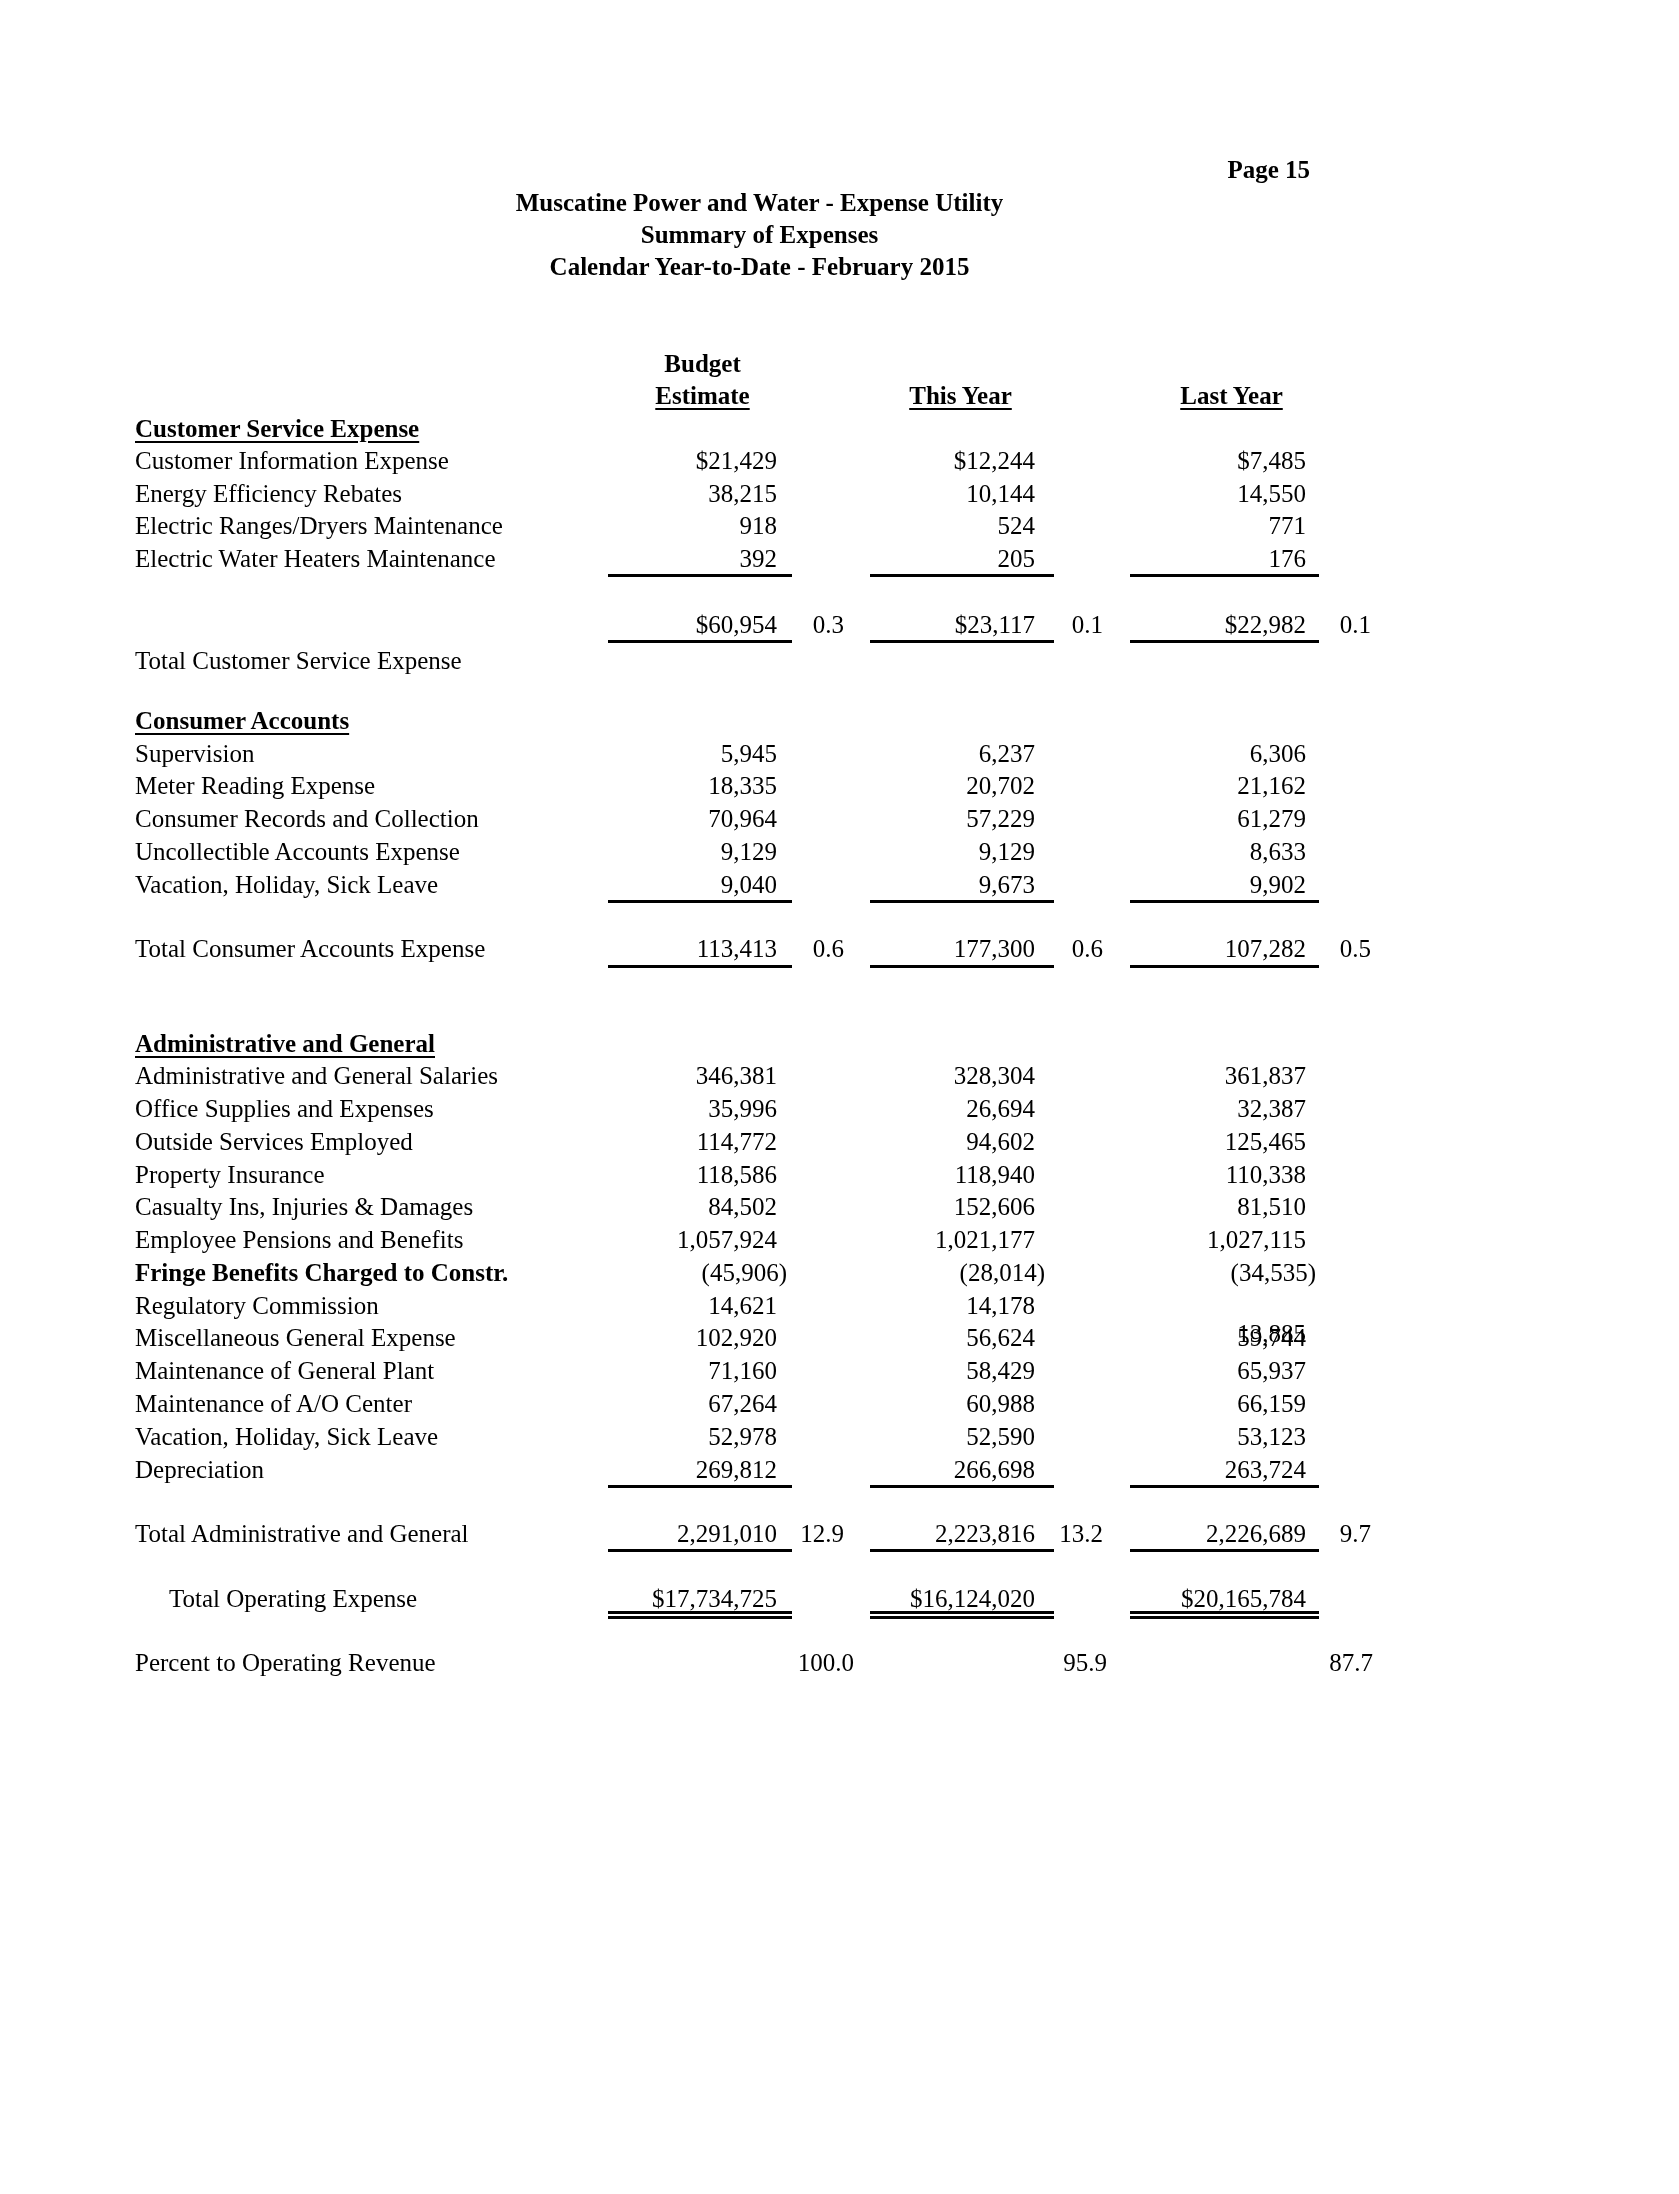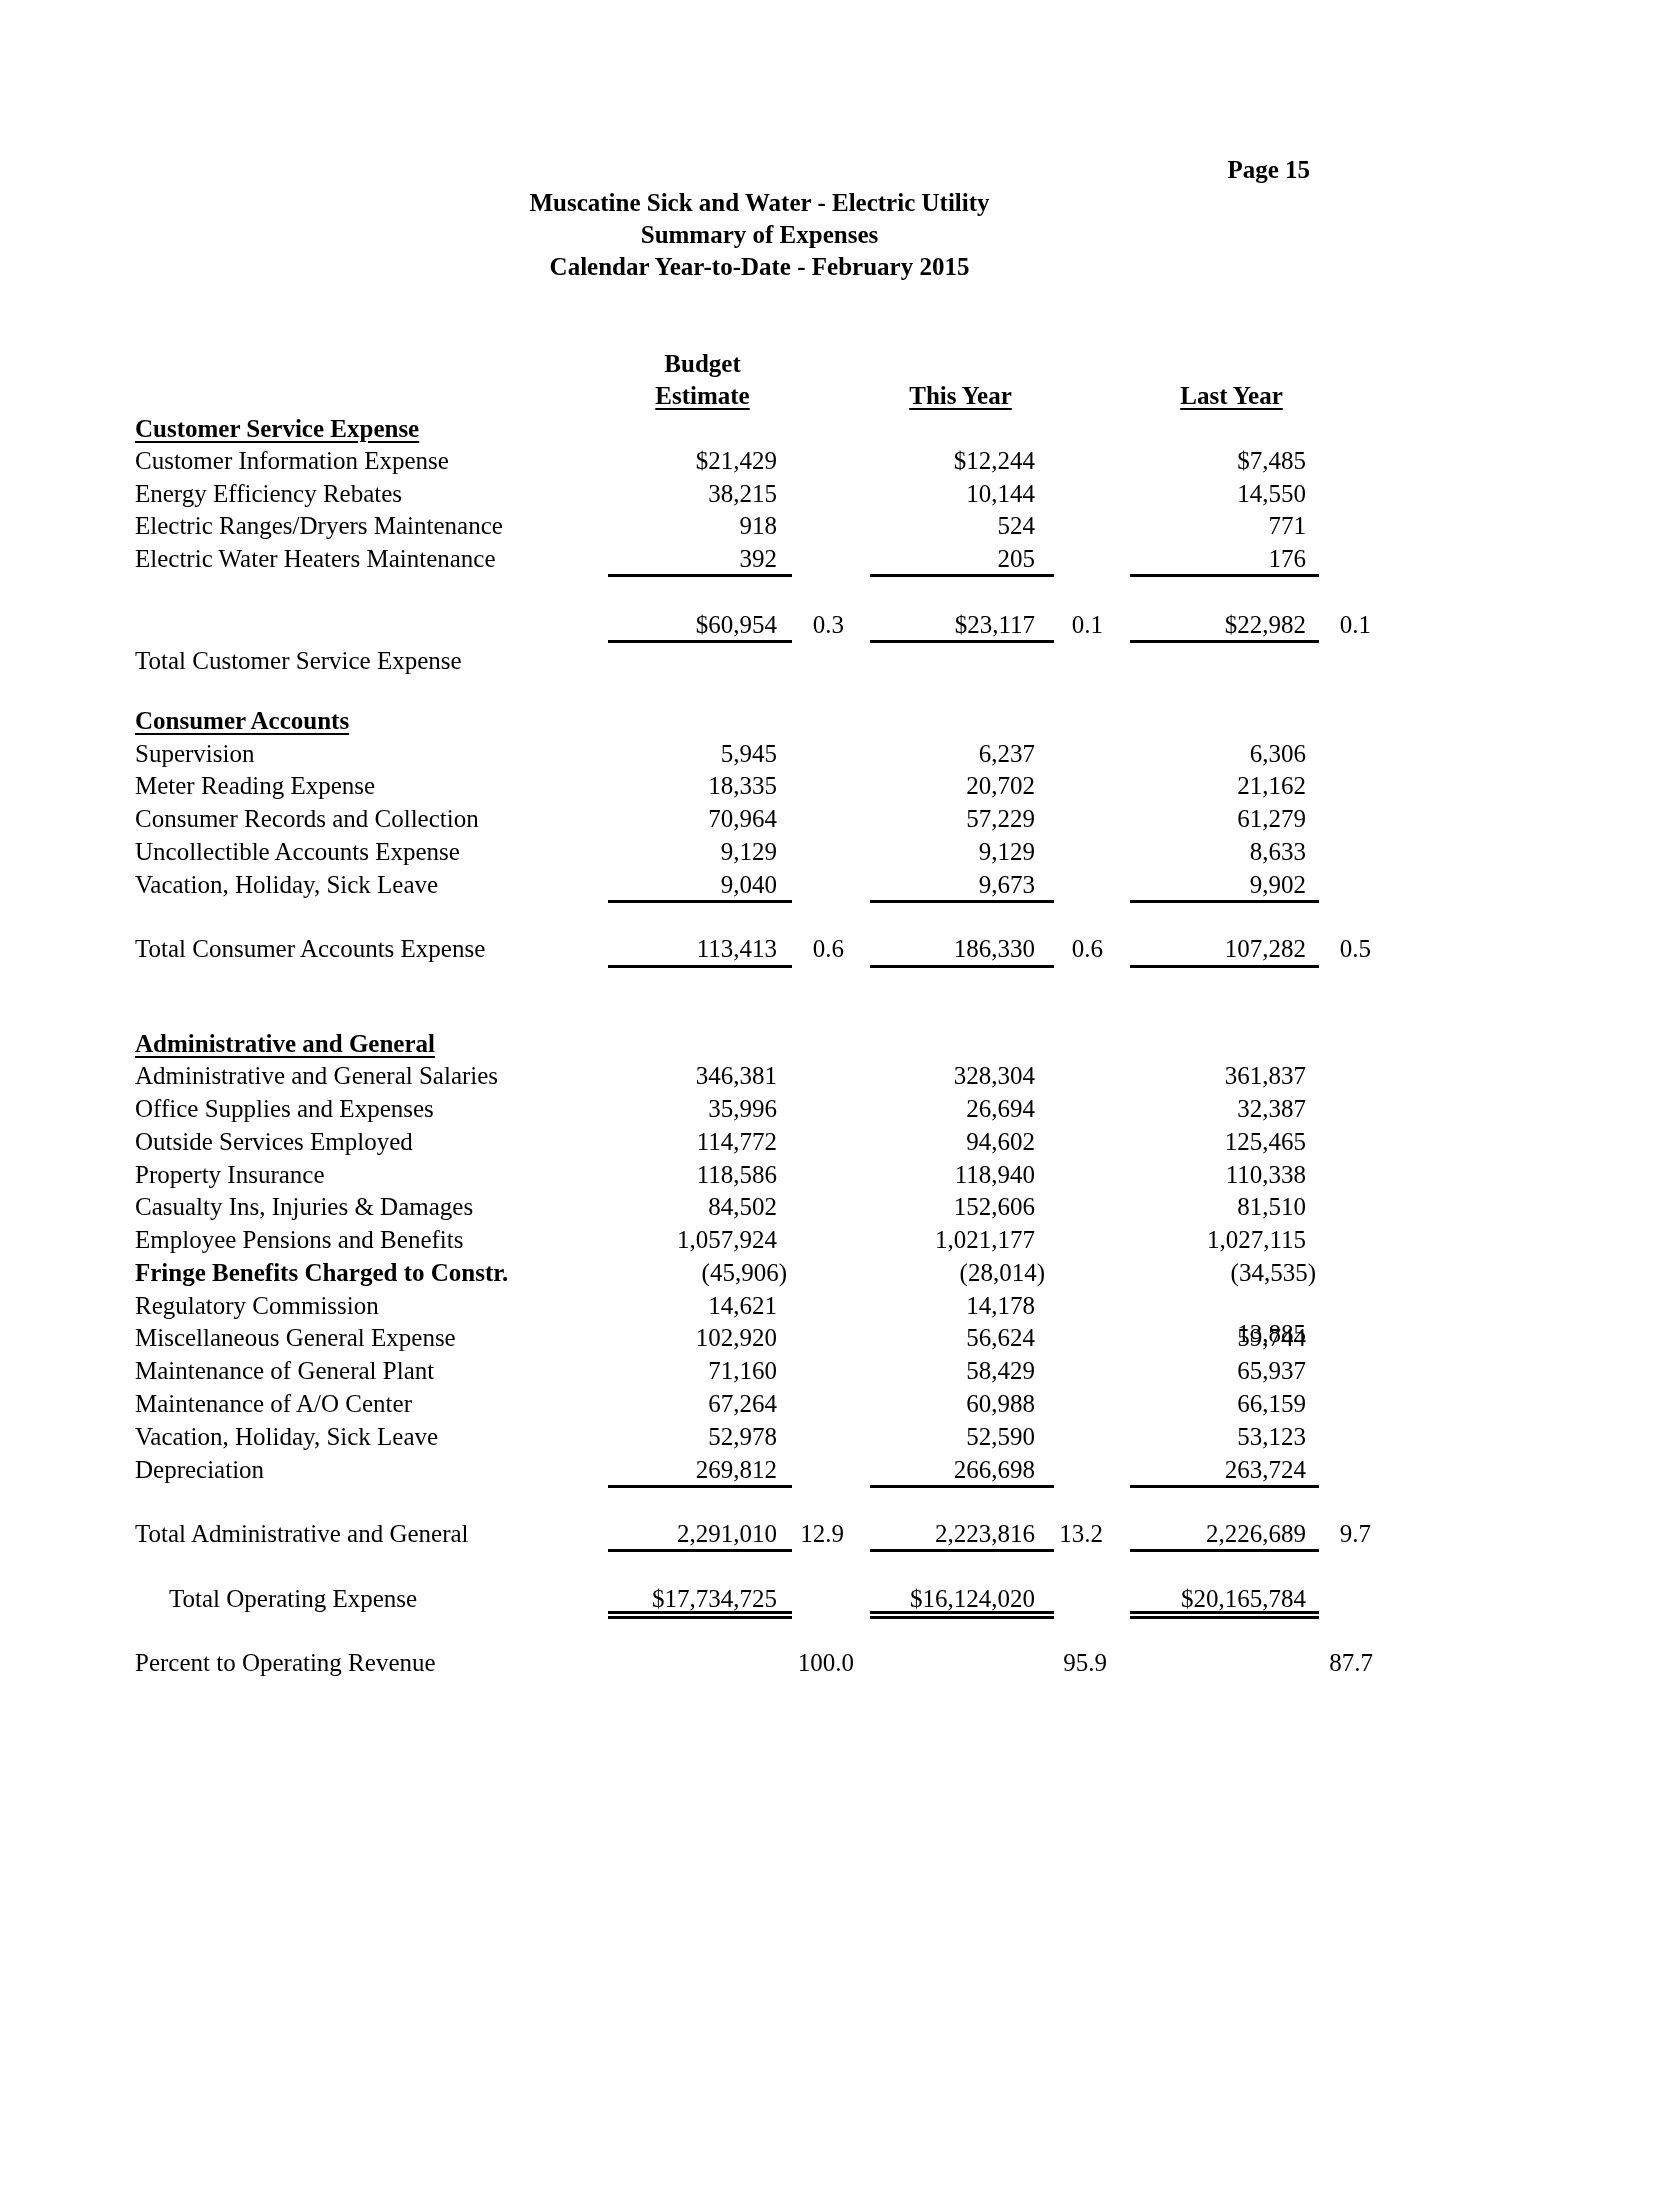--- a/index.html
+++ b/index.html
@@ -21,21 +21,21 @@
   .p3 { left:1311px; width:60px; text-align:right; font-size:25px; }
   .rule { position:absolute; height:3px; background:#000; }
   .r1 { left:608px; width:184px; }
   .r2 { left:870px; width:184px; }
   .r3 { left:1130px; width:189px; }
 </style>
 </head>
 <body>
 
 <div class="abs page-num">Page 15</div>
-<div class="abs title" style="top:189px;">Muscatine Sick and Water - Electric Utility</div>
+<div class="abs title" style="top:189px;">Muscatine Power and Water - Expense Utility</div>
 <div class="abs title" style="top:221px;">Summary of Expenses</div>
 <div class="abs title" style="top:253px;">Calendar Year-to-Date - February 2015</div>
 
 <div class="abs hdr" style="left:628px; width:149px; top:350px;">Budget</div>
 <div class="abs hdr" style="left:628px; width:149px; top:382px;"><u>Estimate</u></div>
 <div class="abs hdr" style="left:886px; width:149px; top:382px;"><u>This Year</u></div>
 <div class="abs hdr" style="left:1157px; width:149px; top:382px;"><u>Last Year</u></div>
 
 <div class="abs sec" style="top:415px;"><u>Customer Service Expense</u></div>
 
@@ -113,21 +113,21 @@
   <div class="abs num c3" style="top:871px;">9,902</div>
 </div>
 <div class="rule r1" style="top:900px;"></div>
 <div class="rule r2" style="top:900px;"></div>
 <div class="rule r3" style="top:900px;"></div>
 
 <div>
   <div class="abs lbl" style="top:935px;">Total Consumer Accounts Expense</div>
   <div class="abs num c1" style="top:935px;">113,413</div>
   <div class="abs p1" style="top:935px;">0.6</div>
-  <div class="abs num c2" style="top:935px;">186,330</div>
+  <div class="abs num c2" style="top:935px;">177,300</div>
   <div class="abs p2" style="top:935px;">0.6</div>
   <div class="abs num c3" style="top:935px;">107,282</div>
   <div class="abs p3" style="top:935px;">0.5</div>
 </div>
 <div class="rule r1" style="top:965px;"></div>
 <div class="rule r2" style="top:965px;"></div>
 <div class="rule r3" style="top:965px;"></div>
 
 <div class="abs sec" style="top:1030px;"><u>Administrative and General</u></div>
 

